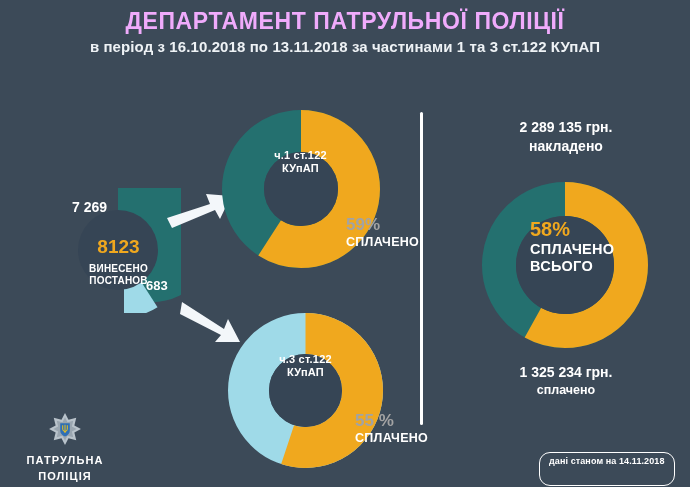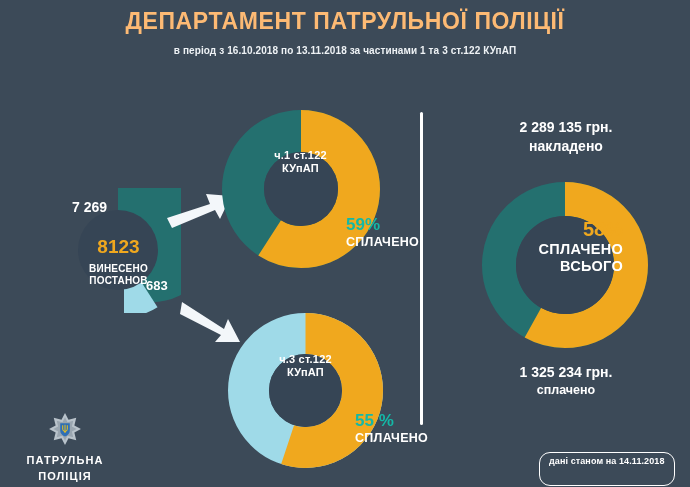--- a/index.html
+++ b/index.html
@@ -10,24 +10,24 @@
     background:#3c4a58;
     font-family:"Liberation Sans", sans-serif;
     color:#ffffff;
     -webkit-font-smoothing:antialiased;
   }
 
   
   #header { position:absolute; left:0; top:8px; width:690px; text-align:center; }
   #title {
     font-size:23px; font-weight:bold; letter-spacing:0.6px;
-    color:#fdba74; line-height:1.15; white-space:nowrap;
+    color:#f0abfc; line-height:1.15; white-space:nowrap;
   }
   #subtitle {
-    margin-top:11px; font-size:10px; font-weight:bold;
+    margin-top:4px; font-size:15px; font-weight:bold;
     color:#eef2f5; letter-spacing:0.1px; white-space:nowrap;
   }
 
   
   .abs { position:absolute; }
 
   
   #left-pie-wrap { position:absolute; left:56px; top:188px; width:125px; height:125px; }
   #left-pie-center-label {
     position:absolute; left:56px; top:237px; width:125px;
@@ -38,21 +38,21 @@
   #left-big-label { left:72px; top:199px; font-size:14px; font-weight:bold; color:#ffffff; }
   #left-small-label { left:146px; top:278px; font-size:13px; font-weight:bold; color:#ffffff; }
 
   
   .donut-center { position:absolute; text-align:center; line-height:1.22; pointer-events:none; }
   .donut-center .l { font-size:11px; font-weight:bold; color:#ffffff; letter-spacing:0.2px;}
 
   #d1-center { left:243px; top:149px; width:115px; }
   #d3-center { left:248px; top:353px; width:115px; }
 
-  .pct { font-size:17px; font-weight:bold; color:#14b8a6; line-height:1.1; }
+  .pct { font-size:17px; font-weight:bold; color:#a3a3a3; line-height:1.1; }
   .pct-sub { font-size:12.5px; font-weight:bold; color:#ffffff; letter-spacing:0.3px; }
 
   #d1-legend { left:346px; top:216px; text-align:left; }
   #d3-legend { left:355px; top:412px; text-align:left; }
 
   
   #divider {
     position:absolute; left:420px; top:112px;
     width:3px; height:313px; background:#ffffff; border-radius:2px;
   }
@@ -61,22 +61,22 @@
   #right-top-label {
     left:452px; top:118px; width:228px; text-align:center;
     font-size:14px; font-weight:bold; line-height:1.35; color:#ffffff;
   }
   #right-bottom-label {
     left:452px; top:363px; width:228px; text-align:center;
     font-size:14px; font-weight:bold; line-height:1.35; color:#ffffff;
   }
   #right-bottom-label .sm { font-size:12.5px; }
   #right-center {
-    position:absolute; left:508px; top:218px; width:115px;
-    text-align:right; line-height:1.2; pointer-events:none;
+    position:absolute; left:530px; top:218px; width:115px;
+    text-align:left; line-height:1.2; pointer-events:none;
   }
   #right-pct { font-size:20px; font-weight:bold; color:#f0a81e; line-height:1.15; }
   #right-sub { font-size:14.5px; font-weight:bold; color:#ffffff; letter-spacing:0.3px; line-height:1.2; }
 
   
   #logo { position:absolute; left:10px; top:412px; width:110px; text-align:center; }
   #logo-text { margin-top:3px; font-size:11px; font-weight:bold; letter-spacing:1.1px; line-height:1.45; color:#ffffff; }
 
   
   #date-pill {

